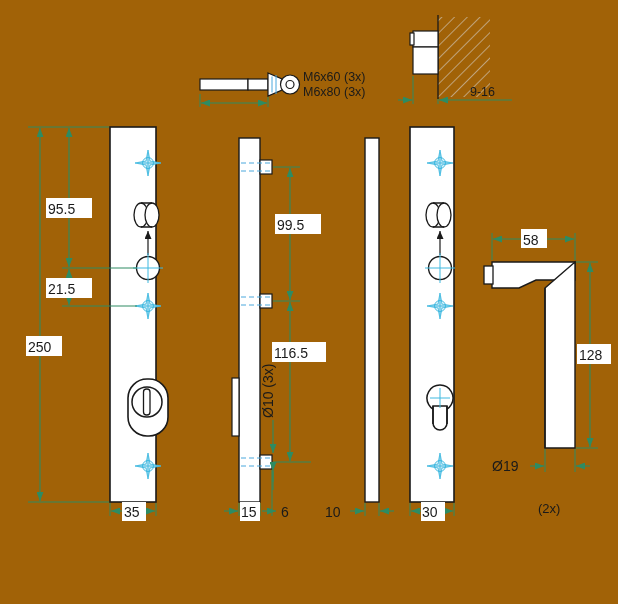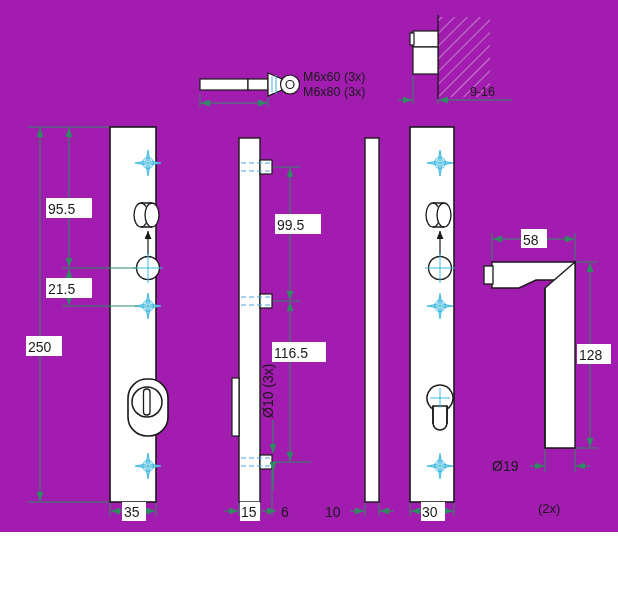--- a/index.html
+++ b/index.html
@@ -6,22 +6,22 @@
     margin: 0;
     padding: 0;
     background: #ffffff;
   }
   body {
     font-family: "Liberation Sans", sans-serif;
   }
   #drawing-root {
     position: relative;
     width: 618px;
-    height: 532px;
-    background: #a21caf;
+    height: 604px;
+    background: #a16207;
     overflow: hidden;
   }
   svg#cad {
     display: block;
     width: 618px;
     height: 608px;
   }
   text {
     font-family: "Liberation Sans", sans-serif;
     fill: #1a1a1a;

